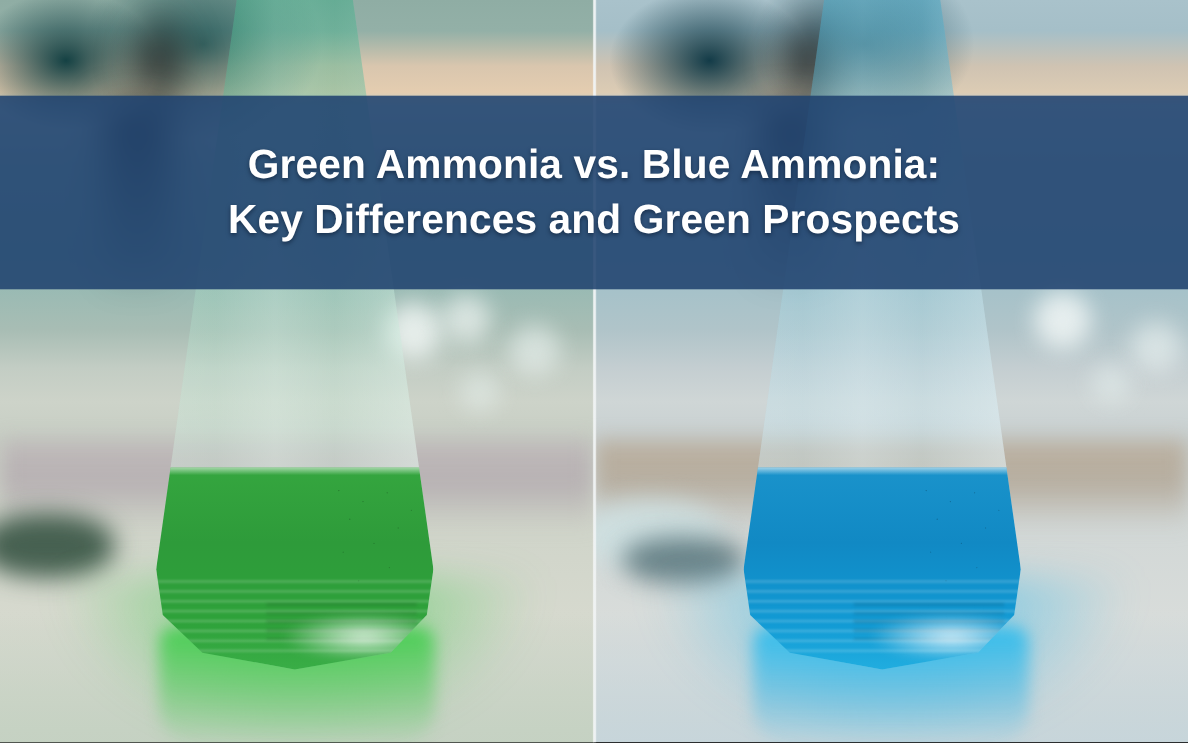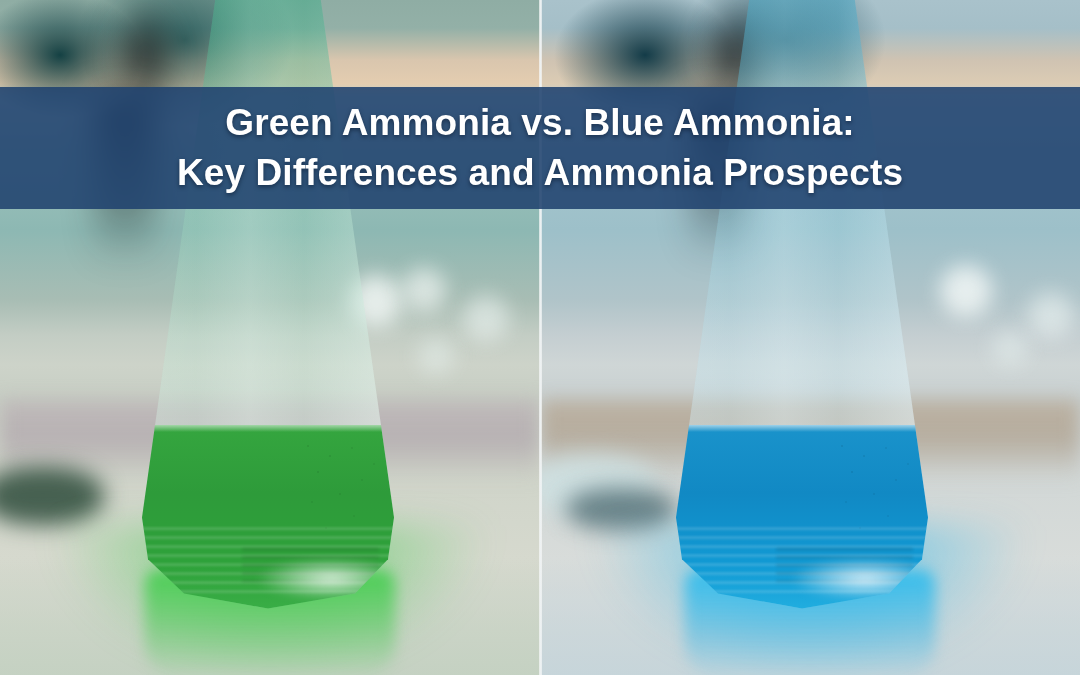--- a/index.html
+++ b/index.html
@@ -216,21 +216,21 @@
 
   
   .divider{
     position:absolute; top:0; bottom:0; left:539px; width:3px;
     background:linear-gradient(to right, rgba(255,255,255,.55), #eef2f3 45%, rgba(255,255,255,.55));
     z-index:6;
   }
 
   
   .banner{
-    position:absolute; left:0; right:0; top:87px; height:122px;
+    position:absolute; left:0; right:0; top:87px; height:176px;
     background:rgba(32,66,110,.88);
     z-index:8;
     display:flex; flex-direction:column;
     align-items:center; justify-content:center;
   }
   .banner-line{
     color:#ffffff;
     font-size:37px;
     font-weight:bold;
     letter-spacing:.1px;
@@ -312,16 +312,16 @@
         </div>
         <div class="edge-dark"></div>
       </div>
     </div>
   </div>
 
   <div class="divider"></div>
 
   <div class="banner">
     <div class="banner-line">Green Ammonia vs. Blue Ammonia:</div>
-    <div class="banner-line">Key Differences and Ammonia Prospects</div>
+    <div class="banner-line">Key Differences and Green Prospects</div>
   </div>
 
 </div>
 
 </body></html>

